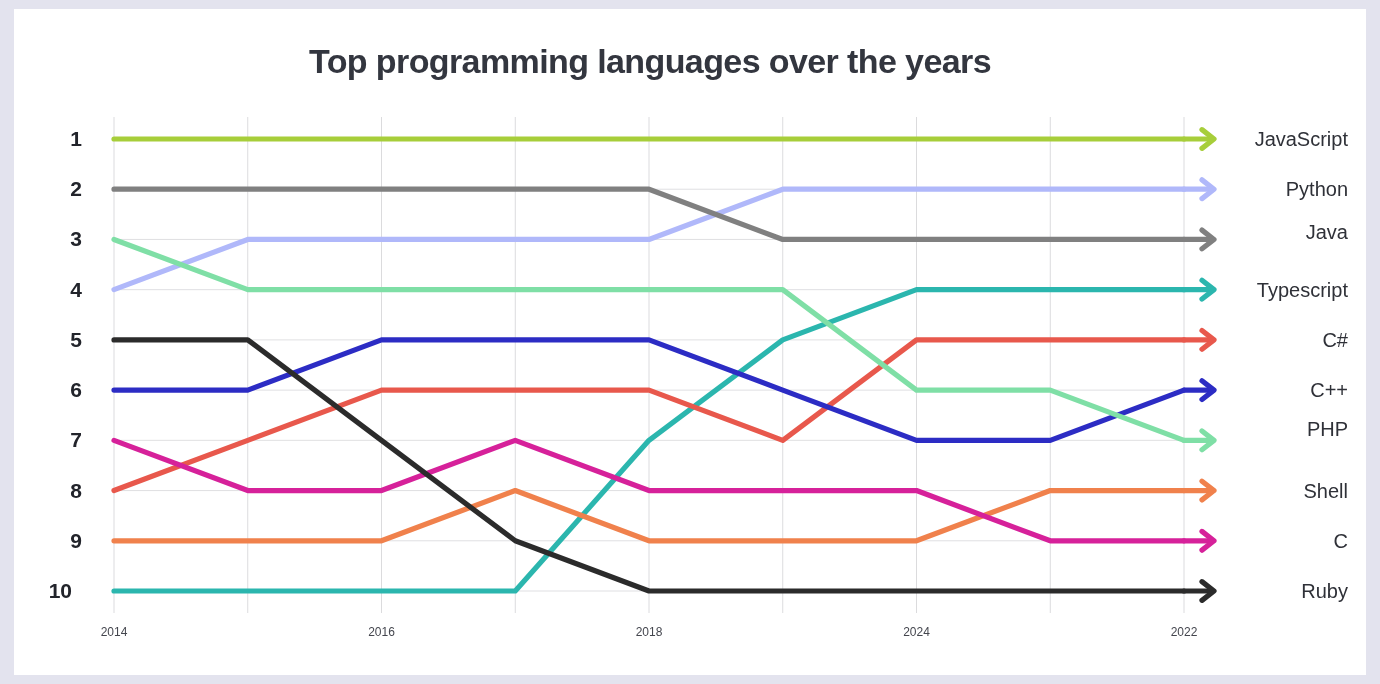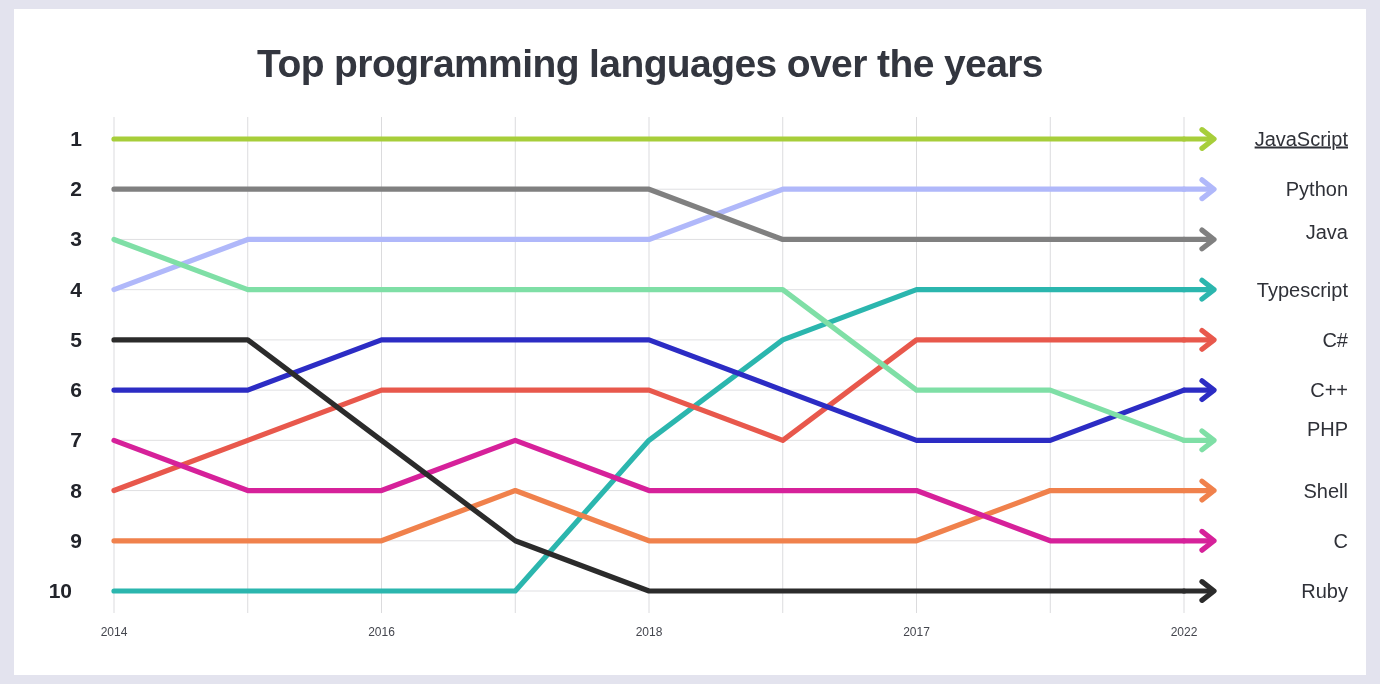--- a/index.html
+++ b/index.html
@@ -13,21 +13,21 @@
     position:absolute;
     left:14px;top:9px;
     width:1352px;height:666px;
     background:#ffffff;
     overflow:hidden;
   }
   #title{
     position:absolute;
     left:0;top:33px;width:1272px;
     text-align:center;
-    font-size:39px;
+    font-size:34px;
     font-weight:bold;
     letter-spacing:-0.6px;
     color:#33363f;
     font-family:"Liberation Sans", sans-serif;
   }
   #plot{
     position:absolute;
     left:0px;top:0px;
     width:1352px;height:666px;
   }
@@ -149,25 +149,25 @@
       <div class="ylab" style="left: 28px; top: 381.111px;">6</div>
       <div class="ylab" style="left: 28px; top: 431.333px;">7</div>
       <div class="ylab" style="left: 28px; top: 481.556px;">8</div>
       <div class="ylab" style="left: 28px; top: 531.778px;">9</div>
       <div class="ylab" style="left: 18px; top: 582px;">10</div>
     </div>
   <div id="xlabels">
       <div class="xlab" style="left: 100px; top: 616px;">2014</div>
       <div class="xlab" style="left: 367.5px; top: 616px;">2016</div>
       <div class="xlab" style="left: 635px; top: 616px;">2018</div>
-      <div class="xlab" style="left: 902.5px; top: 616px;">2017</div>
+      <div class="xlab" style="left: 902.5px; top: 616px;">2024</div>
       <div class="xlab" style="left: 1170px; top: 616px;">2022</div>
     </div>
   <div id="slabels">
-      <div class="slab" style="right: 18px; top: 130px; text-decoration: underline;">JavaScript</div>
+      <div class="slab" style="right: 18px; top: 130px;">JavaScript</div>
       <div class="slab" style="right: 18px; top: 180.222px;">Python</div>
       <div class="slab" style="right: 18px; top: 223px;">Java</div>
       <div class="slab" style="right: 18px; top: 280.667px;">Typescript</div>
       <div class="slab" style="right: 18px; top: 330.889px;">C#</div>
       <div class="slab" style="right: 18px; top: 381.111px;">C++</div>
       <div class="slab" style="right: 18px; top: 420px;">PHP</div>
       <div class="slab" style="right: 18px; top: 481.556px; margin-left: 42px;">Shell</div>
       <div class="slab" style="right: 18px; top: 531.778px;">C</div>
       <div class="slab" style="right: 18px; top: 582px;">Ruby</div>
     </div>

